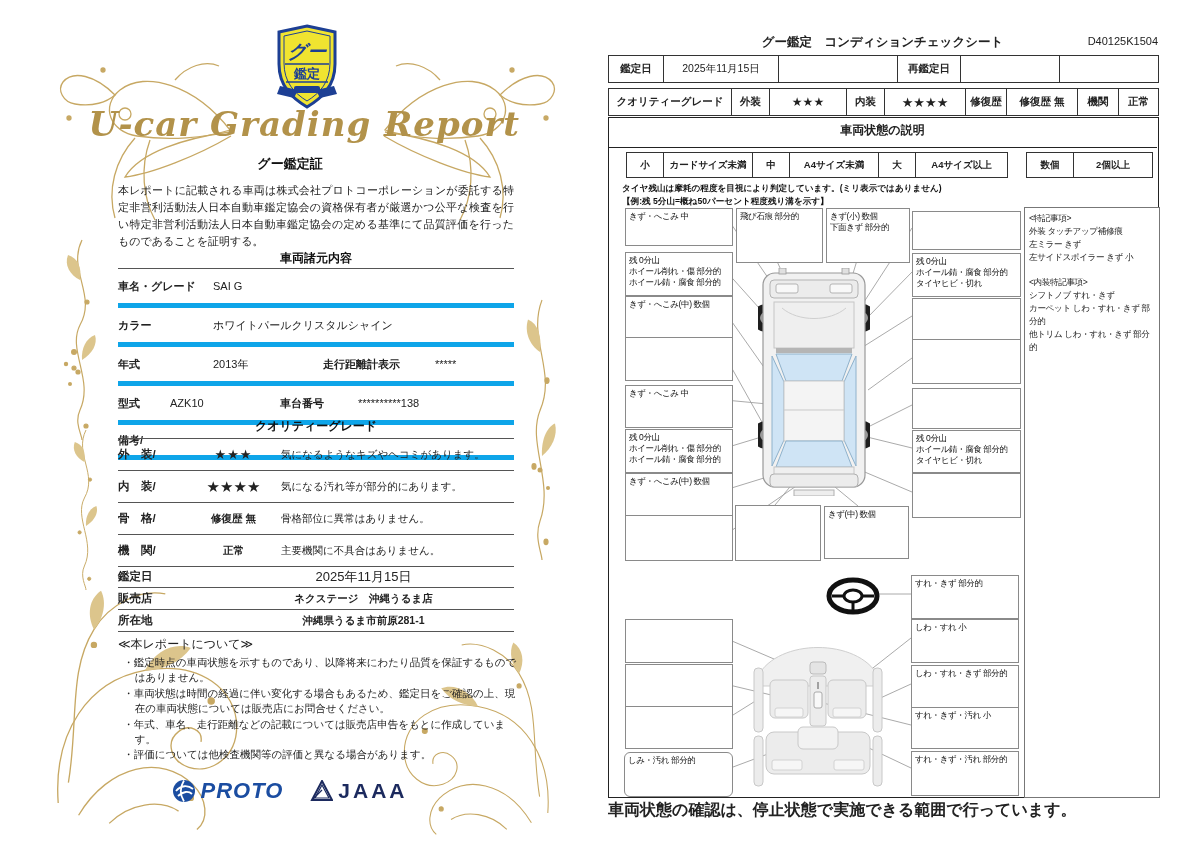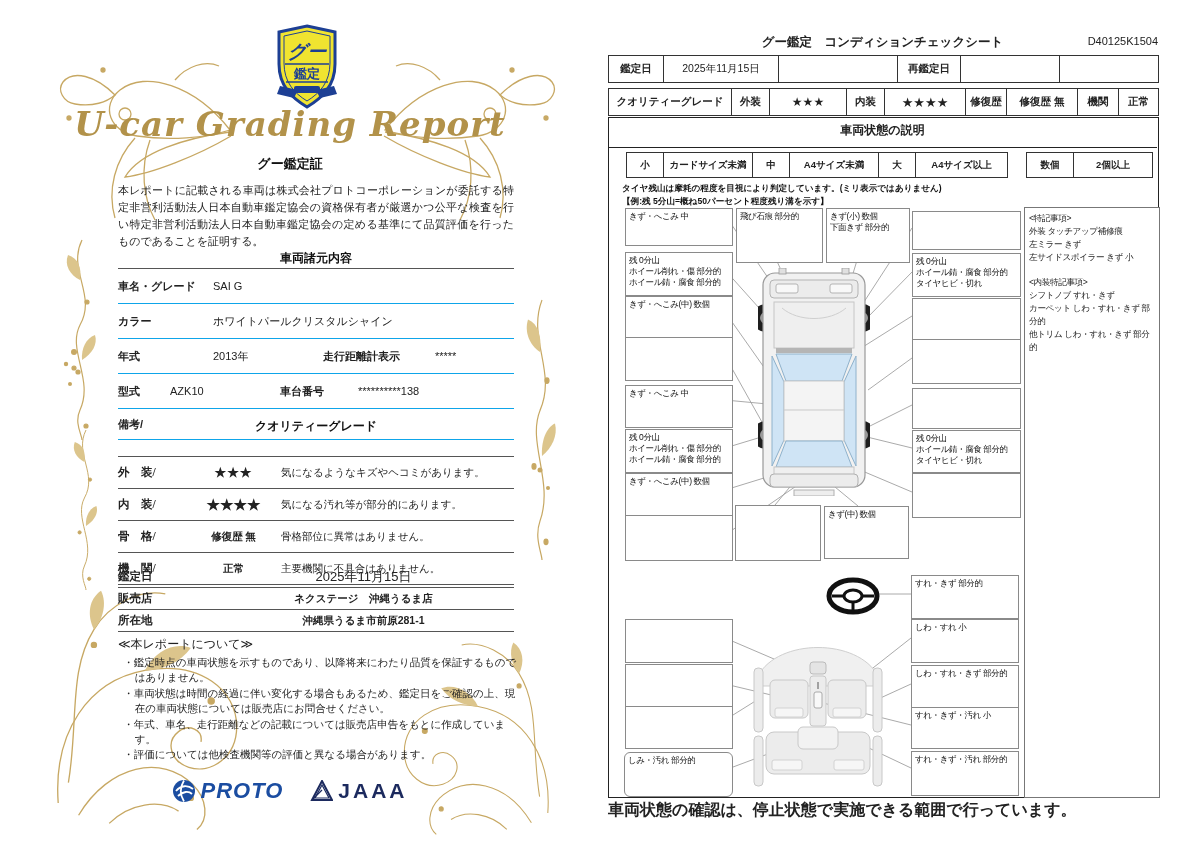--- a/index.html
+++ b/index.html
@@ -6,40 +6,40 @@
   body{
     width:1200px;height:848px;position:relative;background:#ffffff;
     font-family:"Liberation Sans","DejaVu Sans",sans-serif;color:#222;
     overflow:hidden;
   }
   .abs{position:absolute;}
   
   #left-page{position:absolute;left:0;top:0;width:580px;height:848px;}
   .ornaments{position:absolute;left:0;top:0;width:580px;height:848px;pointer-events:none;}
   .cert-title{
-    position:absolute;left:60px;top:104px;width:460px;text-align:center;
+    position:absolute;left:60px;top:104px;width:460px;text-align:right;
     font-family:"DejaVu Serif","Liberation Serif",serif;font-style:italic;
     font-size:34px;font-weight:bold;color:#b2924a;letter-spacing:1px;
   }
   .cert-sub{position:absolute;left:60px;top:155px;width:460px;text-align:center;
     font-size:13px;font-weight:bold;color:#111;}
   .intro{position:absolute;left:118px;top:182px;width:396px;font-size:11px;line-height:1.55;
     color:#222;text-align:justify;}
   .sec-title{position:absolute;width:396px;left:118px;text-align:center;font-size:12px;font-weight:bold;color:#111;}
   .spec{position:absolute;left:118px;top:268px;width:396px;font-size:11px;}
-  .spec-row{display:flex;align-items:center;border-bottom:1px solid #0ea5e9;height:34px;}
+  .spec-row{display:flex;align-items:center;border-bottom:5px solid #0ea5e9;height:34px;}
   .spec-row:first-child{border-top:1px solid #555;}
   .spec-row .lab{font-weight:bold;width:95px;flex:none;}
   .spec-row .lab.narrow{width:52px;}
   .spec-row .val{}
   .spec-row .val.c1{width:110px;flex:none;}
   .spec-row .lab2{font-weight:bold;width:112px;flex:none;}
   .spec-row .lab2.narrow{width:78px;}
   .remarks-row{height:30px;}
-  .grades{position:absolute;left:118px;top:456px;width:396px;font-size:10.5px;font-family:Liberation Serif, serif;}
+  .grades{position:absolute;left:118px;top:438px;width:396px;font-size:10.5px;}
   .grade-row{display:flex;align-items:center;border-bottom:1.5px solid #555;height:31px;}
   .grade-row:first-child{border-top:1.5px solid #555;}
   .grade-row .glab{font-weight:bold;width:68px;flex:none;font-size:11.5px;}
   .grade-row .gval{width:95px;flex:none;text-align:center;font-weight:bold;}
   .grade-row .gval.stars3{font-size:13px;letter-spacing:1px;}
   .grade-row .gval.stars4{font-size:15px;letter-spacing:0;}
   .grade-row .gdesc{flex:1;}
   .infos{position:absolute;left:118px;top:566px;width:396px;font-size:11px;}
   .info-row{display:flex;align-items:center;border-bottom:1.5px solid #555;height:21px;}
   .info-row .ilab{font-weight:bold;width:95px;flex:none;font-size:11.5px;}

